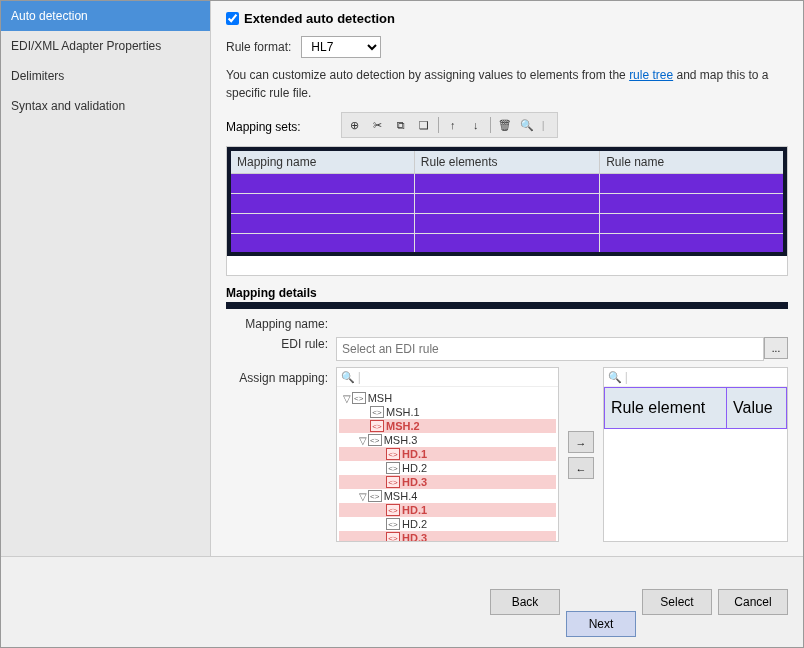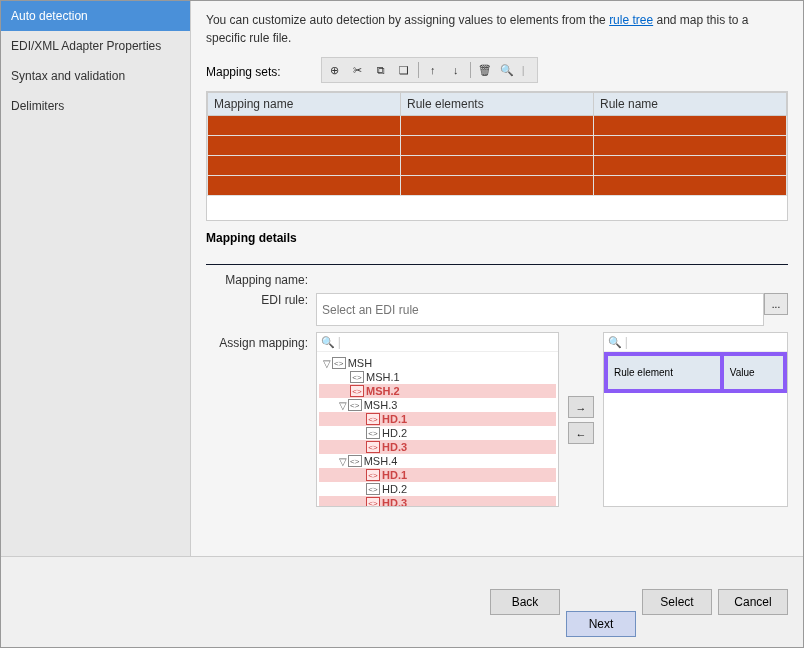--- a/index.html
+++ b/index.html
@@ -1,41 +1,41 @@
 <!DOCTYPE html>
 <html><head>
   <meta charset="utf-8">
   <style>
     * { box-sizing: border-box; margin: 0; padding: 0; font-family: Arial, sans-serif; font-size: 12px; }
     body { width: 804px; height: 648px; background: #f0f0f0; overflow: hidden; }
     .main-container { display: flex; flex-direction: column; height: 648px; border: 1px solid #999; background: #f0f0f0; }
     .content-area { display: flex; flex: 1; overflow: hidden; }
-    .sidebar { width: 190px; background: #e8e8e8; border-right: 1px solid #ccc; }
+    .sidebar { width: 210px; background: #e8e8e8; border-right: 1px solid #ccc; }
     .sidebar-item { padding: 8px 10px; cursor: pointer; color: #333; }
     .sidebar-item.active { background: #4a90d9; color: white; }
     .main-panel { flex: 1; padding: 10px 15px; background: #f5f5f5; overflow-y: auto; }
     .checkbox-row { display: flex; align-items: center; gap: 5px; margin-bottom: 10px; }
     .checkbox-row label { font-weight: bold; font-size: 13px; }
     .rule-format-row { display: flex; align-items: center; gap: 10px; margin-bottom: 8px; }
     .rule-format-row span { font-size: 12px; color: #333; }
     select.rule-format { border: 1px solid #aaa; background: white; padding: 2px 5px; font-size: 12px; width: 80px; height: 22px; }
     .info-text { font-size: 11px; color: #333; margin-bottom: 10px; line-height: 1.5; }
     .info-text .link { color: #0066cc; text-decoration: underline; cursor: pointer; text-align: center; }
     .mapping-sets-section { margin-bottom: 10px; }
     .mapping-sets-label { display: flex; align-items: center; margin-bottom: 4px; gap: 32px; }
     .mapping-sets-label span { font-weight: normal; margin-right: 8px; }
     .toolbar { display: flex; align-items: center; gap: 1px; border: 1px solid #ccc; background: #e8e8e8; padding: 2px; width: fit-content; margin-bottom: 4px; }
     .toolbar-btn { width: 22px; height: 20px; border: 1px solid transparent; background: transparent; cursor: pointer; display: flex; align-items: center; justify-content: center; font-size: 11px; color: #333; }
     .toolbar-separator { width: 1px; height: 16px; background: #aaa; margin: 0 2px; }
-    .mapping-table { width: 100%; border: 1px solid #0f172a; background: #c2410c; }
+    .mapping-table { width: 100%; border: 4px solid #0f172a; background: #6d28d9; }
     .mapping-table th { background: #e0e8f0; border: 1px solid #ccc; padding: 4px 6px; text-align: left; font-weight: normal; color: #333; }
     .mapping-table td { border: 1px solid #e0e0e0; padding: 4px 6px; height: 20px; }
     .mapping-table-container { height: 130px; border: 1px solid #ccc; background: white; overflow-y: auto; }
     .mapping-details { margin-top: 8px; }
-    .mapping-details-title { font-weight: bold; font-size: 12px; border-bottom: 1px solid #0f172a; padding-bottom: 19px; margin-bottom: 8px; }
+    .mapping-details-title { font-weight: bold; font-size: 12px; border-bottom: 7px solid #0f172a; padding-bottom: 2px; margin-bottom: 8px; }
     .form-row { display: flex; align-items: flex-start; margin-bottom: 6px; }
     .form-label { width: 110px; text-align: right; padding-right: 8px; color: #333; flex-shrink: 0; }
     .form-input { flex: 1; height: 22px; border: 1px solid #b8d080; background: #ffffc0; padding: 2px 5px; font-size: 12px; outline: none; }
     .form-input-edi { flex: 1; display: flex; }
     .form-input-edi input { flex: 1; height: 22px; border: 1px solid #ccc; background: white; padding: 2px 5px; font-size: 12px; color: #999; outline: none; }
     .form-input-edi button { width: 24px; height: 22px; border: 1px solid #aaa; background: #e8e8e8; cursor: pointer; font-size: 11px; }
     .assign-mapping-row { display: flex; align-items: flex-start; margin-bottom: 6px; }
     .assign-label { width: 110px; text-align: right; padding-right: 8px; color: #333; flex-shrink: 0; padding-top: 4px; }
     .assign-content { flex: 1; display: flex; gap: 5px; }
     .tree-panel { flex: 1; border: 1px solid #ccc; background: white; height: 175px; overflow: hidden; display: flex; flex-direction: column; }
@@ -48,50 +48,62 @@
     .tree-indent { display: inline-block; }
     .tree-toggle { color: #666; font-size: 10px; margin-right: 1px; cursor: pointer; }
     .tree-node-icon { display: inline-flex; align-items: center; justify-content: center; width: 14px; height: 12px; border: 1px solid #888; background: white; font-size: 8px; color: #666; margin-right: 2px; }
     .tree-node-icon.red-border { border-color: #cc4444; background: #ffe8e8; color: #cc4444; }
     .tree-node-label { font-size: 11px; color: #333; }
     .tree-node-label.red { color: #cc4444; font-weight: bold; }
     .middle-buttons { display: flex; flex-direction: column; gap: 4px; justify-content: center; padding: 0 4px; }
     .mid-btn { width: 26px; height: 22px; border: 1px solid #aaa; background: #e0e0e0; cursor: pointer; display: flex; align-items: center; justify-content: center; font-size: 11px; }
     .rule-panel { width: 185px; border: 1px solid #ccc; background: white; height: 175px; overflow: hidden; display: flex; flex-direction: column; }
     .rule-table { width: 100%; border-collapse: collapse; }
-    .rule-table th { background: #e0e8f0; border: 4px solid #8b5cf6; padding: 11px 6px; font-weight: normal; font-size: 10px; text-align: left; }
+    .rule-table th { background: #e0e8f0; border: 1px solid #8b5cf6; padding: 11px 6px; font-weight: normal; font-size: 16px; text-align: left; }
     .rule-search { display: flex; align-items: center; border-bottom: 1px solid #eee; padding: 2px 4px; gap: 3px; }
     .bottom-bar { display: flex; align-items: center; justify-content: flex-end; gap: 6px; padding: 10px 15px; border-top: 1px solid #ccc; background: #f0f0f0; }
     .bottom-btn { min-width: 70px; height: 26px; border: 1px solid #aaa; background: #e0e0e0; cursor: pointer; font-size: 12px; padding: 0 10px; }
     .bottom-btn.primary { background: #d0d8f0; border-color: #7090c0; margin-top: 44px; }
     input[type="checkbox"] { width: 13px; height: 13px; }
   </style>
 </head>
 <body>
 
 <div class="main-container">
   <div class="content-area">
     <div class="sidebar">
       <div class="sidebar-item active">
         <span>Auto detection</span>
       </div>
       <div class="sidebar-item">
         <span>EDI/XML Adapter Properties</span>
       </div>
       <div class="sidebar-item">
+        <span>Delimiters</span>
+      </div>
+      <div class="sidebar-item">
         <span>Syntax and validation</span>
       </div>
-      <div class="sidebar-item">
-        <span>Delimiters</span>
-      </div>
     </div>
 
     <div class="main-panel">
 
-
+      <div class="checkbox-row">
+        <input type="checkbox" checked="" style="">
+        <label>Extended auto detection</label>
+      </div>
+
+      <div class="rule-format-row">
+        <span>Rule format:</span>
+        <select class="rule-format">
+          <option>HL7</option>
+          <option>X12</option>
+          <option>EDIFACT</option>
+        </select>
+      </div>
 
       <div class="info-text">
         <span>You can customize auto detection by assigning values to elements from the </span><span class="link">rule tree</span><span> and map this to a specific rule file.</span>
       </div>
 
       <div class="mapping-sets-section">
         <div class="mapping-sets-label">
           <span style="margin-right:8px;">Mapping sets:</span>
           <div class="toolbar">
             <button class="toolbar-btn" title="Add">⊕</button>
@@ -146,21 +158,21 @@
       <div class="mapping-details">
         <div class="mapping-details-title">Mapping details</div>
 
         <div class="form-row">
           <span class="form-label">Mapping name:</span>
         </div>
 
         <div class="form-row">
           <span class="form-label">EDI rule:</span>
           <div class="form-input-edi">
-            <input type="text" style="flex: 1 1 0%; height: 33px; border: 1px solid rgb(204, 204, 204); background: white; padding: 2px 5px; font-size: 12px; color: rgb(153, 153, 153); outline: none;" placeholder="Select an EDI rule">
+            <input type="text" style="flex: 1 1 0%; height: 24px; border: 1px solid rgb(204, 204, 204); background: white; padding: 2px 5px; font-size: 12px; color: rgb(153, 153, 153); outline: none;" placeholder="Select an EDI rule">
             <button style="width:24px;height:22px;border:1px solid #aaa;background:#e8e8e8;cursor:pointer;font-size:10px;">...</button>
           </div>
         </div>
 
         <div class="assign-mapping-row">
           <span class="assign-label">Assign mapping:</span>
           <div class="assign-content">
 
             <div class="tree-panel">
               <div class="tree-search">

